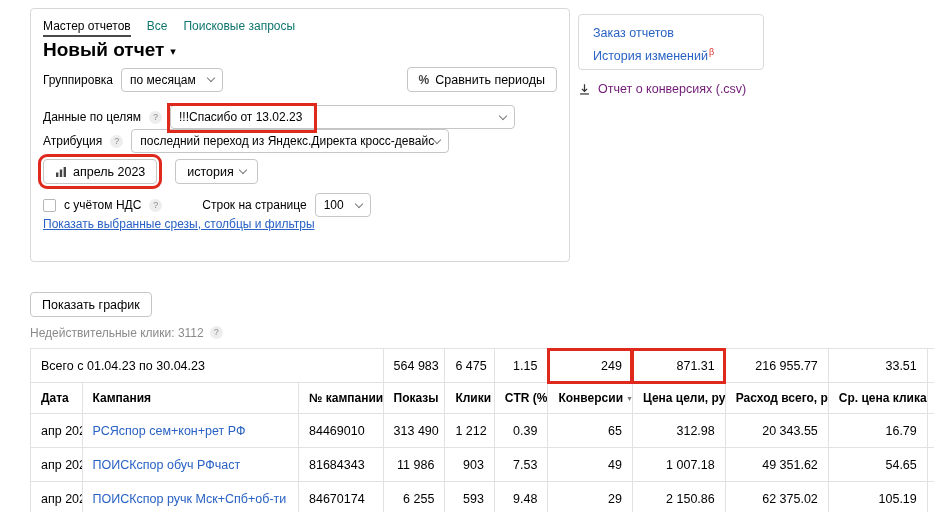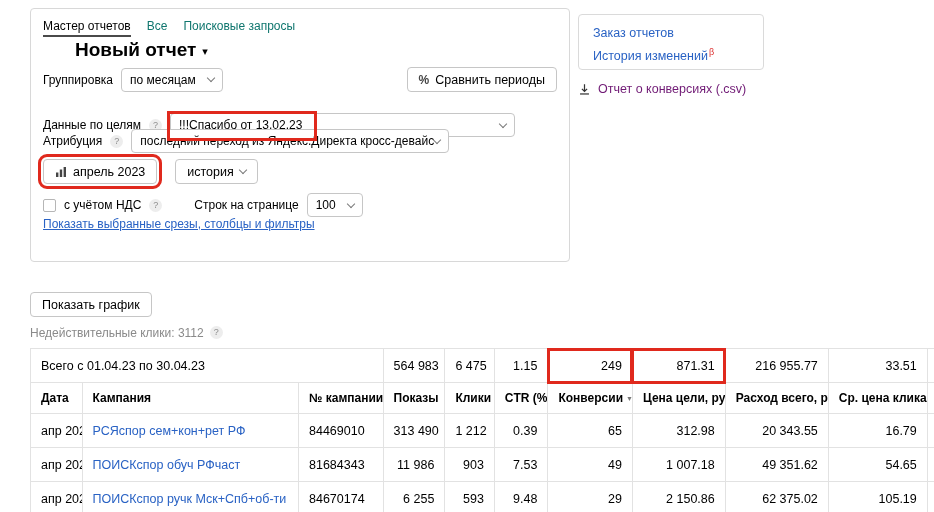--- a/index.html
+++ b/index.html
@@ -15,21 +15,21 @@
   
   .panel {
     position:absolute; left:30px; top:8px; width:540px; height:254px;
     border:1px solid #d8d8d8; border-radius:4px; background:#fff;
   }
   .tabs { position:absolute; left:12px; top:10px; display:flex; gap:16px; font-size:12px; }
   .tab { color:#0f766e; cursor:pointer; white-space:nowrap; }
   .tab.active { color:#000; border-bottom:2px solid #4a4a4a; padding-bottom:2px; }
 
   .title { position:absolute; left:12px; top:30px; display:flex; align-items:center; gap:6px;
-           font-size:19px; font-weight:bold; cursor:pointer;margin-left:32px; }
+           font-size:19px; font-weight:bold; cursor:pointer; }
   .title .caret { font-size:11px; margin-top:3px; }
 
   .frow { position:absolute; left:12px; right:12px; display:flex; align-items:center; gap:8px; }
   .lbl { color:#000; font-size:12px; white-space:nowrap; }
 
   .select {
     display:flex; align-items:center; justify-content:space-between; gap:0;
     height:24px; border:1px solid #c6c6c6; border-radius:4px; background:#fff;
     padding:0 8px; font-size:12px; white-space:nowrap; cursor:pointer;
   }
@@ -106,21 +106,21 @@
     <div class="select" style="width:102px">
       <span>по месяцам</span>
       <span class="chev"></span>
     </div>
     <button class="btn right">
       <span class="pct">%</span>
       <span>Сравнить периоды</span>
     </button>
   </div>
 
-  <div class="frow" style="top:104px">
+  <div class="frow" style="top:96px">
     <span class="lbl">Данные по целям</span>
     <span class="qi">?</span>
     <div class="select grow">
       <div class="hl hl-goals"></div>
       <span>!!!Спасибо от 13.02.23</span>
       <span class="chev"></span>
     </div>
   </div>
 
   <div class="frow" style="top:120px">
@@ -144,21 +144,21 @@
     <button class="btn" style="margin-left:10px">
       <span>история</span>
       <span class="chev"></span>
     </button>
   </div>
 
   <div class="frow" style="top:184px">
     <span class="cb"></span>
     <span class="lbl">с учётом НДС</span>
     <span class="qi">?</span>
-    <span class="lbl" style="margin-left:24px">Строк на странице</span>
+    <span class="lbl" style="margin-left:32px">Строк на странице</span>
     <div class="select" style="width:56px">
       <span>100</span>
       <span class="chev"></span>
     </div>
   </div>
 
   <div class="frow" style="top:208px">
     <a class="link">Показать выбранные срезы, столбцы и фильтры</a>
   </div>
 

